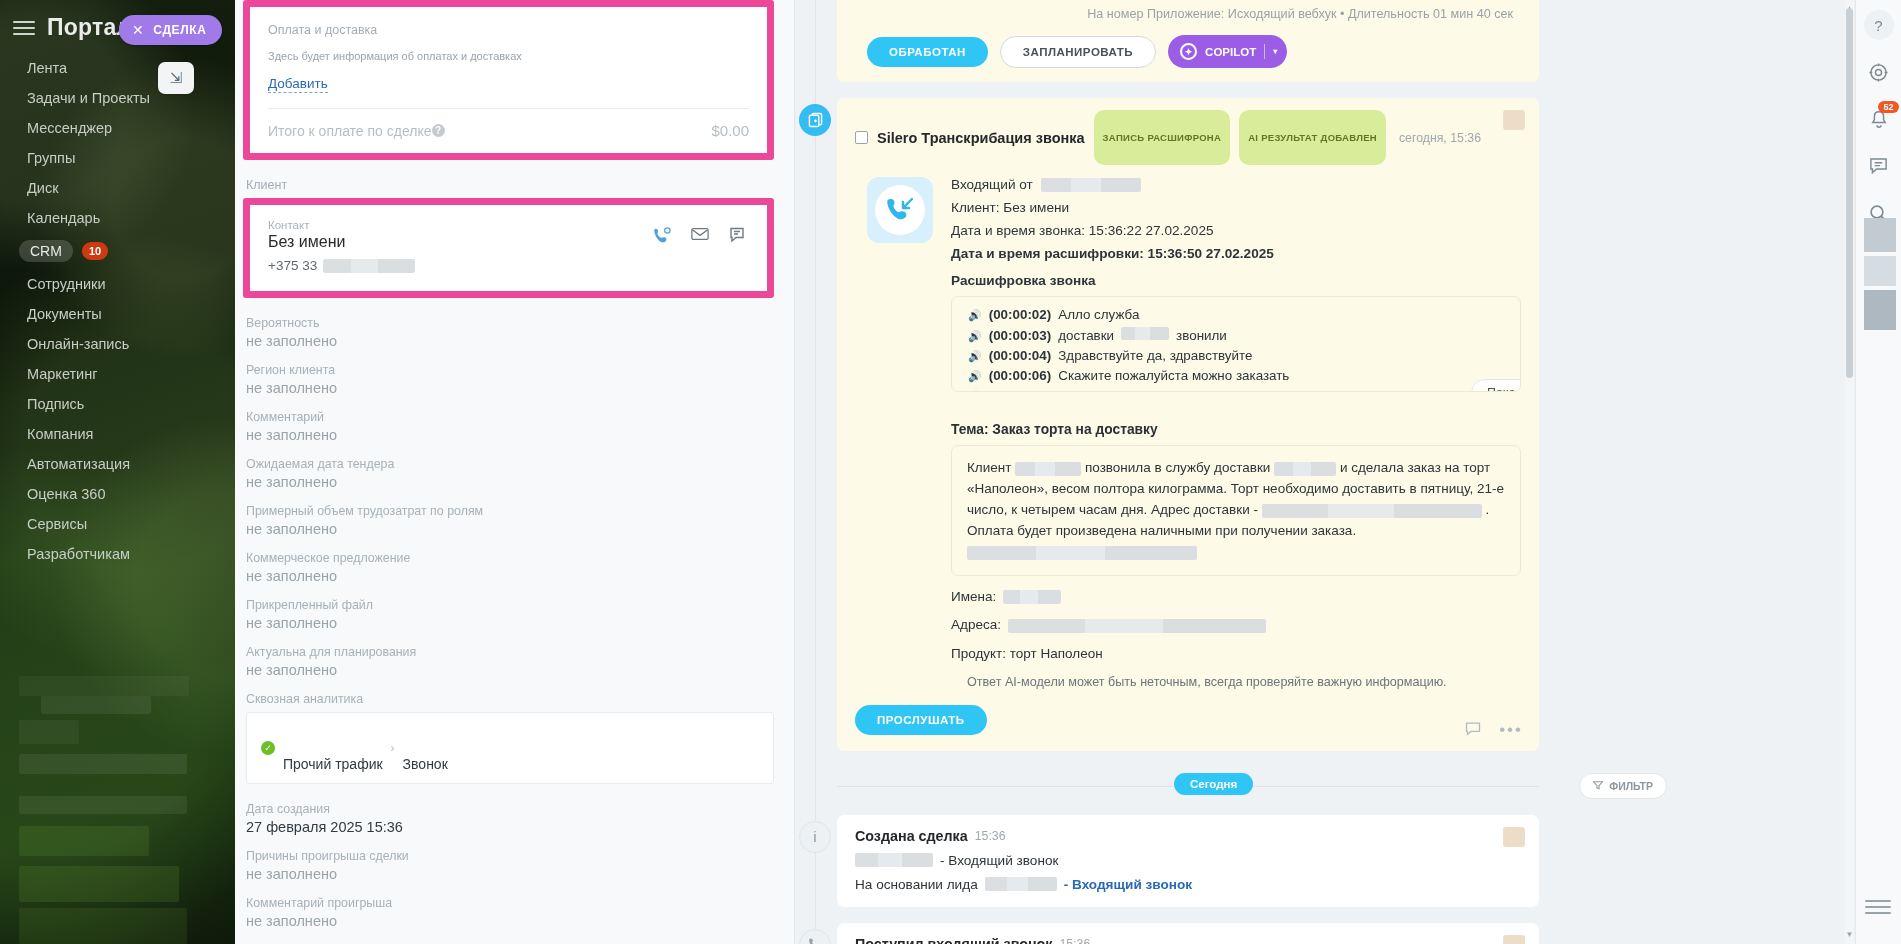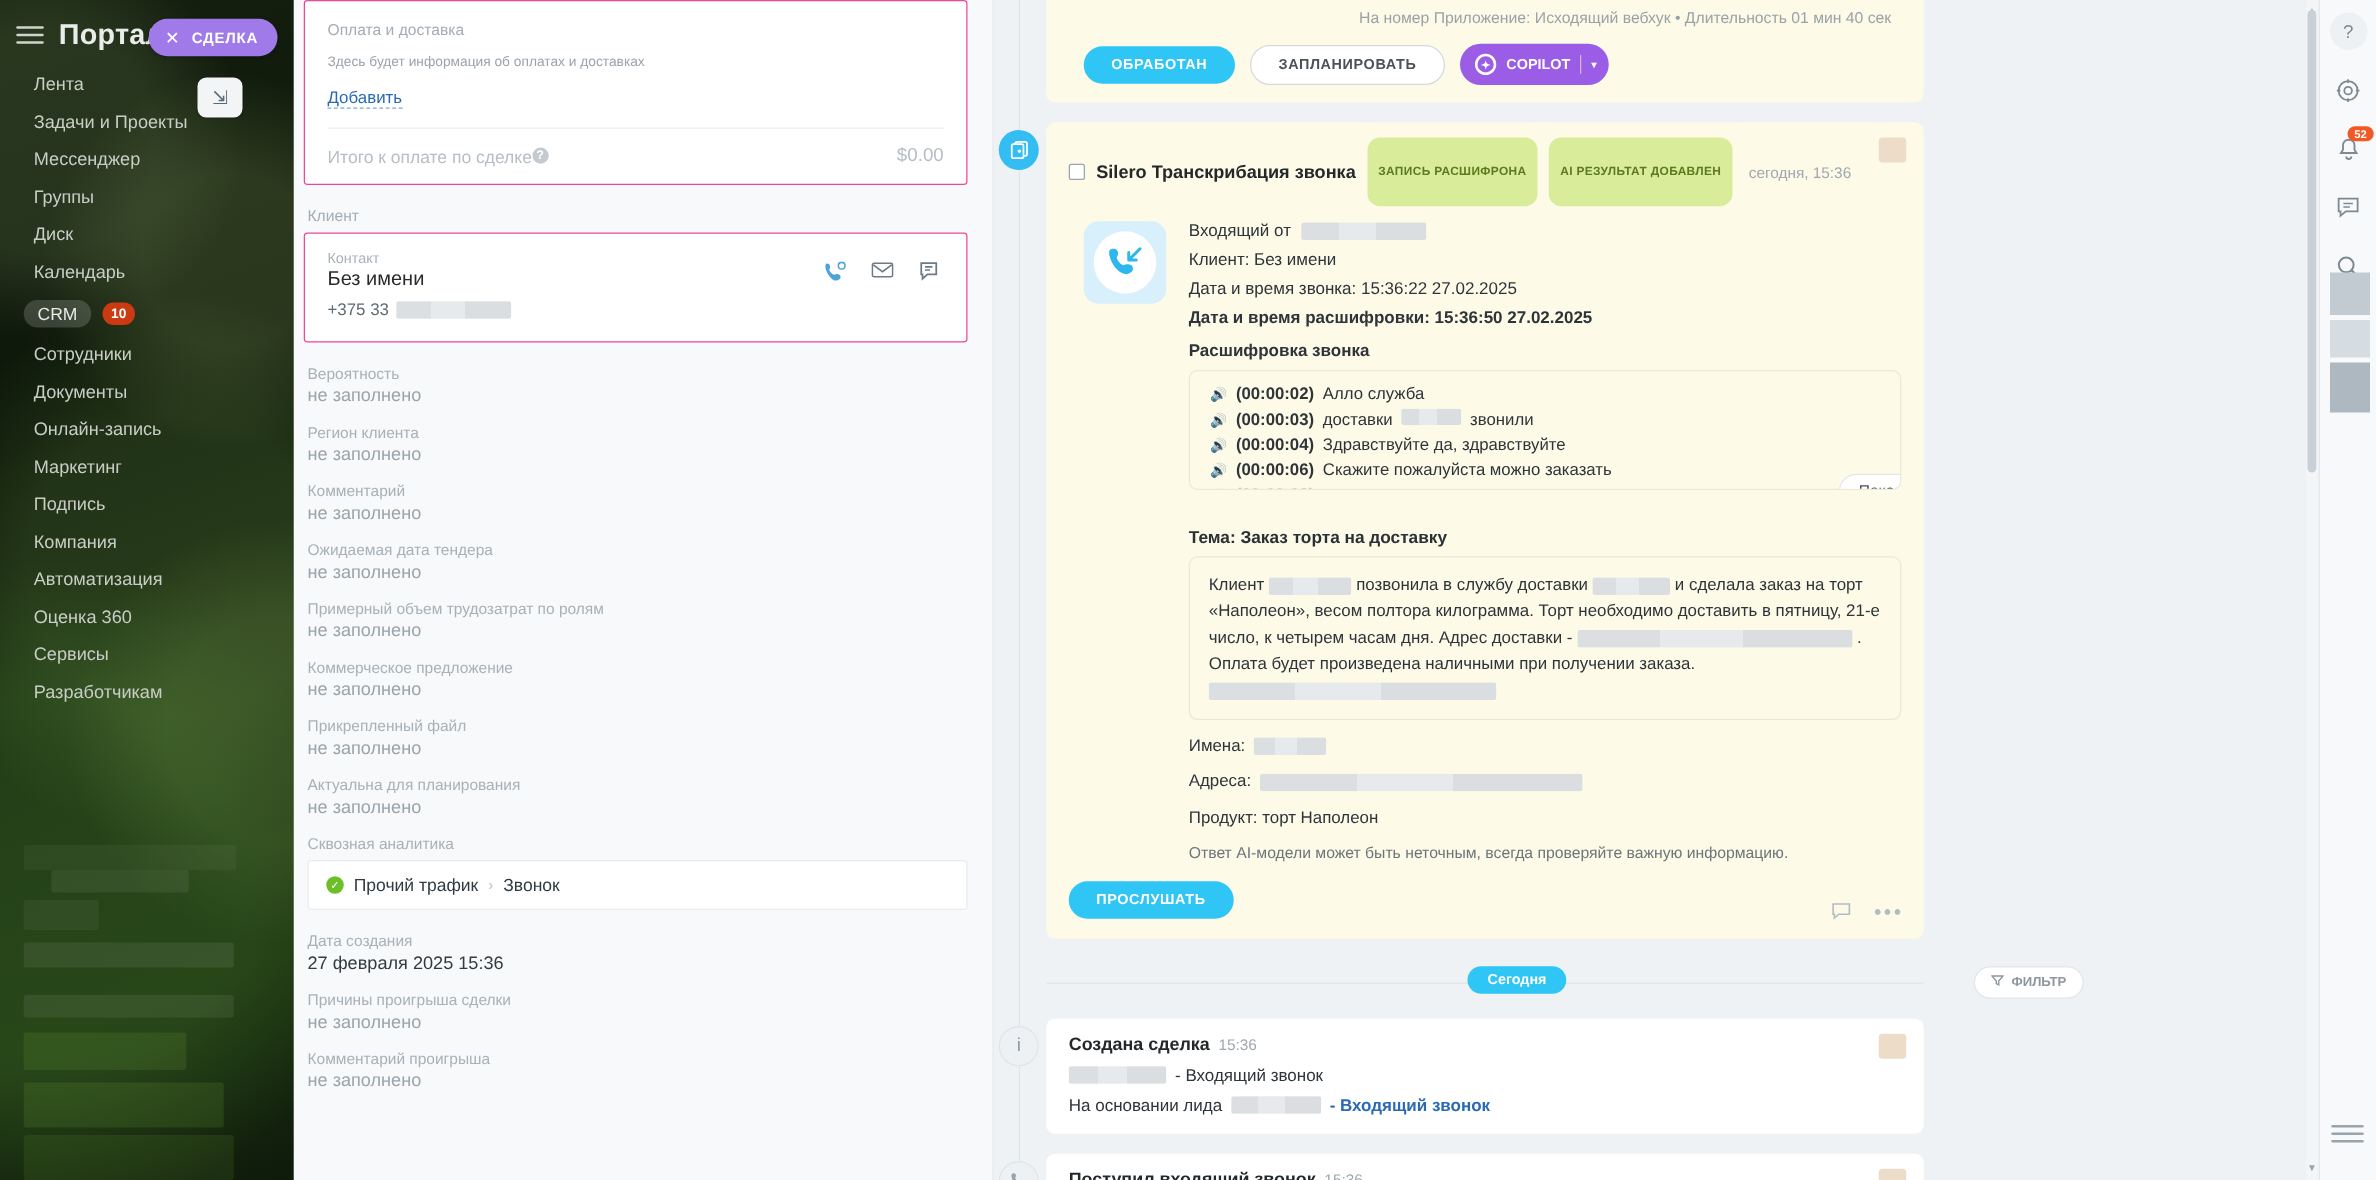--- a/index.html
+++ b/index.html
@@ -67,21 +67,21 @@
     display:flex; align-items:center; justify-content:center;
     color:#5a6b78; font-size:15px; box-shadow:0 1px 2px rgba(0,0,0,.18); cursor:pointer;
   }
 
   
   .form-col{
     width:560px; flex:0 0 560px; height:944px; background:#f7f9fa;
     border-right:1px solid #e3e8ea; padding:0 20px 0 8px; overflow:hidden; position:relative;
   }
   .card{
-    background:#fff; border:1px solid #ec4899; border-radius:3px;
+    background:#fff; border:7px solid #ec4899; border-radius:3px;
     margin:0 0 18px 0; padding:16px 18px 14px 18px;
   }
   .sec-label{ font-size:12.5px; color:#a3adb5; margin-bottom:13px; }
   .muted-text{ font-size:11px; color:#9aa4ac; margin-bottom:14px; }
   .link-dashed{
     font-size:13.5px; color:#2a6ab5; border-bottom:1px dashed #7aa6d8;
     display:inline-block; cursor:pointer; padding-bottom:1px;
   }
   .divider{ height:1px; background:#e9edef; margin:15px 0 13px; }
   .total-row{ display:flex; align-items:center; justify-content:space-between; }
@@ -107,21 +107,21 @@
   .field .f-val.dark{ color:#333b41; }
 
   .analytics-box{
     background:#fff; border:1px solid #e8ecee; border-radius:3px;
     padding:11px 14px; display:flex; align-items:center; gap:8px; margin:0 0 18px 3px;
   }
   .green-dot{
     width:14px;height:14px;border-radius:50%;background:#6dbf28;color:#fff;
     display:inline-flex;align-items:center;justify-content:center;font-size:9px;
   }
-  .analytics-box .a-txt{ font-size:14px; color:#2f3a40; }
+  .analytics-box .a-txt{ font-size:14px; color:#2f3a40;margin-top:32px; }
   .analytics-box .a-sep{ color:#b9c1c7; font-size:12px; }
 
   .blur{ display:inline-block; background:#dfe3e6; border-radius:2px; vertical-align:middle;
     background-image:linear-gradient(90deg,#dcdfe2 0 30%,#e7eaec 30% 60%,#dadee1 60% 100%); }
 
   
   .timeline-wrap{ flex:1; height:944px; position:relative; background:#eef2f5; overflow:hidden; }
   .tl-rail{ position:absolute; left:20px; top:0; bottom:0; width:1px; background:#dfe5ea; }
   .tl-inner{ position:relative; padding:0 70px 0 0; }
 
@@ -199,21 +199,21 @@
     background:#fff; border:1px solid #e2e6e9; border-radius:16px;
     font-size:12.5px; color:#4a5257; padding:6px 15px; cursor:pointer; white-space:nowrap;
     z-index:5;
   }
   .theme-line{ font-size:13.8px; font-weight:bold; color:#2a3035; margin:30px 0 8px 0; }
   .summary-box{
     border:1px solid #ecead4; border-radius:7px; padding:12px 15px; font-size:13.5px;
     color:#2e3439; line-height:1.55;
   }
   .kv{ font-size:13.5px; color:#2e3439; margin-top:13px; }
-  .disclaimer{ font-size:12.6px; color:#6d757b; margin-top:14px; }
+  .disclaimer{ font-size:12.6px; color:#6d757b; margin-top:14px;margin-left:16px; }
   .listen-row{ margin-top:16px; display:flex; align-items:center; }
   .entry-foot{
     position:absolute; right:16px; bottom:12px; display:flex; gap:18px; align-items:center;
     color:#b2bcc3;
   }
   .entry-foot .f-ico{ cursor:pointer; }
   .dots{ letter-spacing:2px; font-size:17px; line-height:10px; }
 
   .today-sep{ position:relative; margin:22px 0 0 42px; width:702px; height:26px; }
   .today-sep .hr{ position:absolute; left:0; right:0; top:13px; height:1px; background:#dde3e8; }

